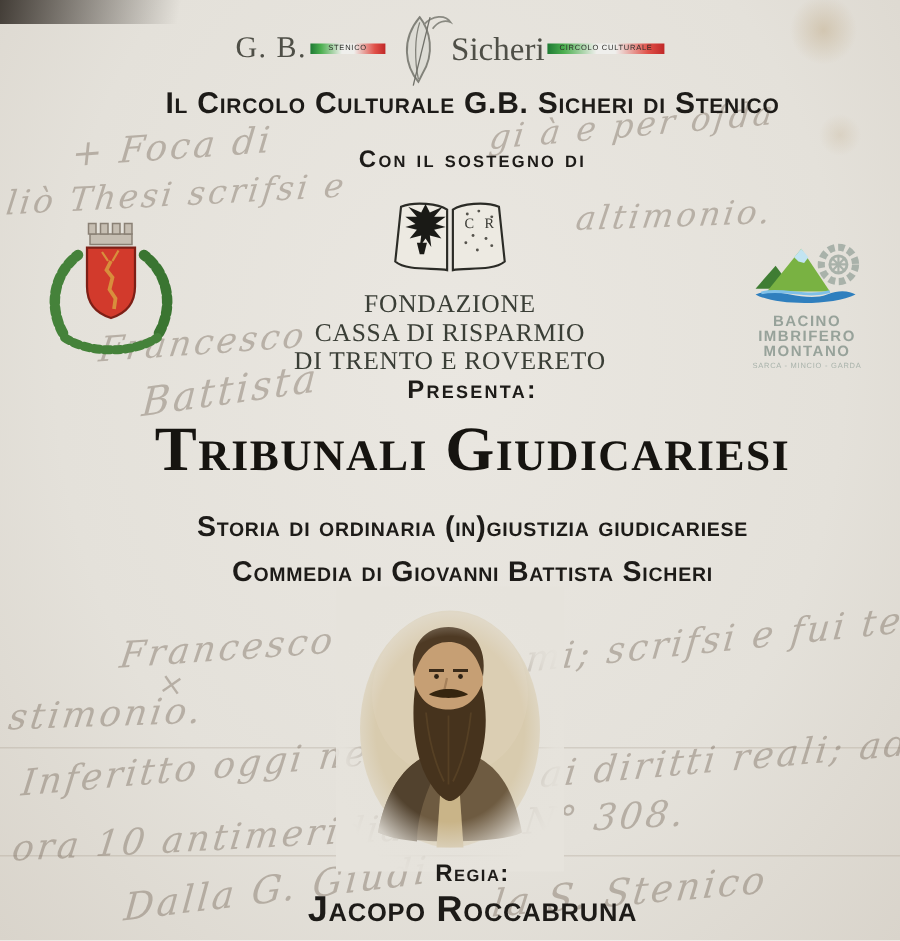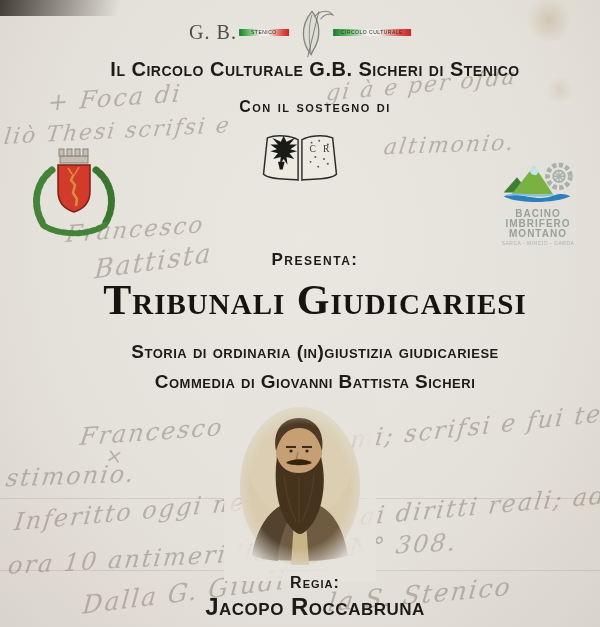--- a/index.html
+++ b/index.html
@@ -106,20 +106,21 @@
     </div>
     <div class="quill-wrap">
       <svg viewBox="0 0 60 58" width="52" height="50">
         <path d="M30 54 C20 42 16 22 31 4 C39 14 43 32 33 48 Z" fill="#dddcd5" stroke="#82827a" stroke-width="1.5"></path>
         <path d="M30 52 C27 38 27 20 31 8" fill="none" stroke="#82827a" stroke-width="1"></path>
         <path d="M34 10 C41 2 51 2 55 8 C51 6 45 7 41 13" fill="none" stroke="#8a8a82" stroke-width="1.3"></path>
         <path d="M26 57 L39 4" stroke="#6f6f68" stroke-width="1"></path>
       </svg>
     </div>
     <div class="logo-col">
+      <span class="logo-word sicheri">Sicheri</span>
       <span class="flag-bar right">CIRCOLO CULTURALE</span>
     </div>
   </div>
 
   <div class="cline organizer">Il Circolo Culturale G.B. Sicheri di Stenico</div>
   <div class="cline support">Con il sostegno di</div>
 
   <div class="coa">
     <svg viewBox="0 0 92 96" width="92" height="96">
       <g fill="#c6beb2" stroke="#8a8175" stroke-width="1">
@@ -152,20 +153,25 @@
           <circle cx="66" cy="28" r="1"></circle>
             <circle cx="75" cy="30" r="1"></circle>
             <circle cx="61" cy="33" r="1"></circle>
           <circle cx="79" cy="35" r="1"></circle>
             <circle cx="69" cy="38" r="1"></circle>
         </g>
         <text x="60" y="23" font-size="10" font-family="Liberation Serif, serif" fill="#3a3a34">C</text>
         <text x="74" y="23" font-size="10" font-family="Liberation Serif, serif" fill="#3a3a34">R</text>
       </svg>
     </div>
+    <div class="fond-lines">
+      <div>FONDAZIONE</div>
+      <div>CASSA DI RISPARMIO</div>
+      <div>DI TRENTO E ROVERETO</div>
+    </div>
   </div>
 
   <div class="bim">
     <div>
       <svg viewBox="0 0 84 46" width="80" height="44">
         <g stroke="#a9b2aa" fill="none">
           <circle cx="64" cy="17" r="12" stroke-width="5" stroke-dasharray="4.5 2.5"></circle>
           <circle cx="64" cy="17" r="6" stroke-width="2"></circle>
           <path d="M64 11 v12 M58 17 h12 M60 13 l8 8 M68 13 l-8 8" stroke-width="1.5"></path>
         </g>

